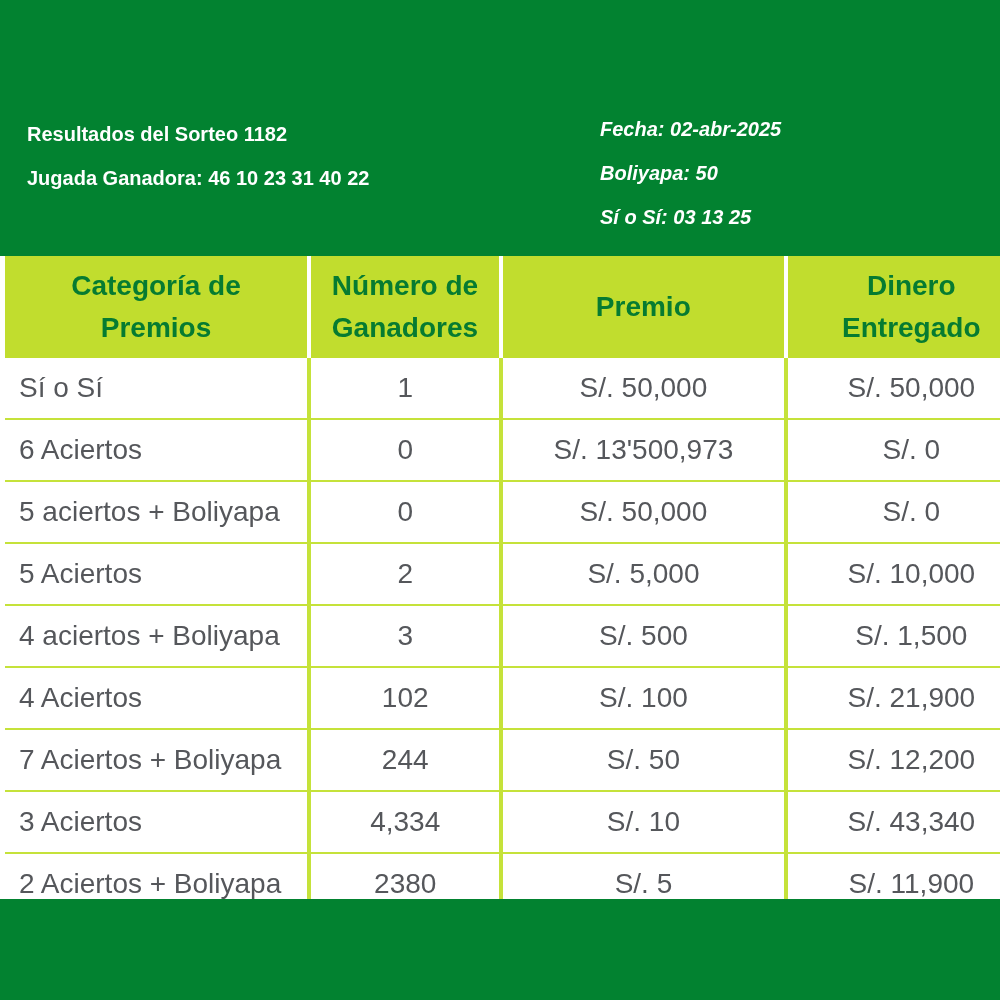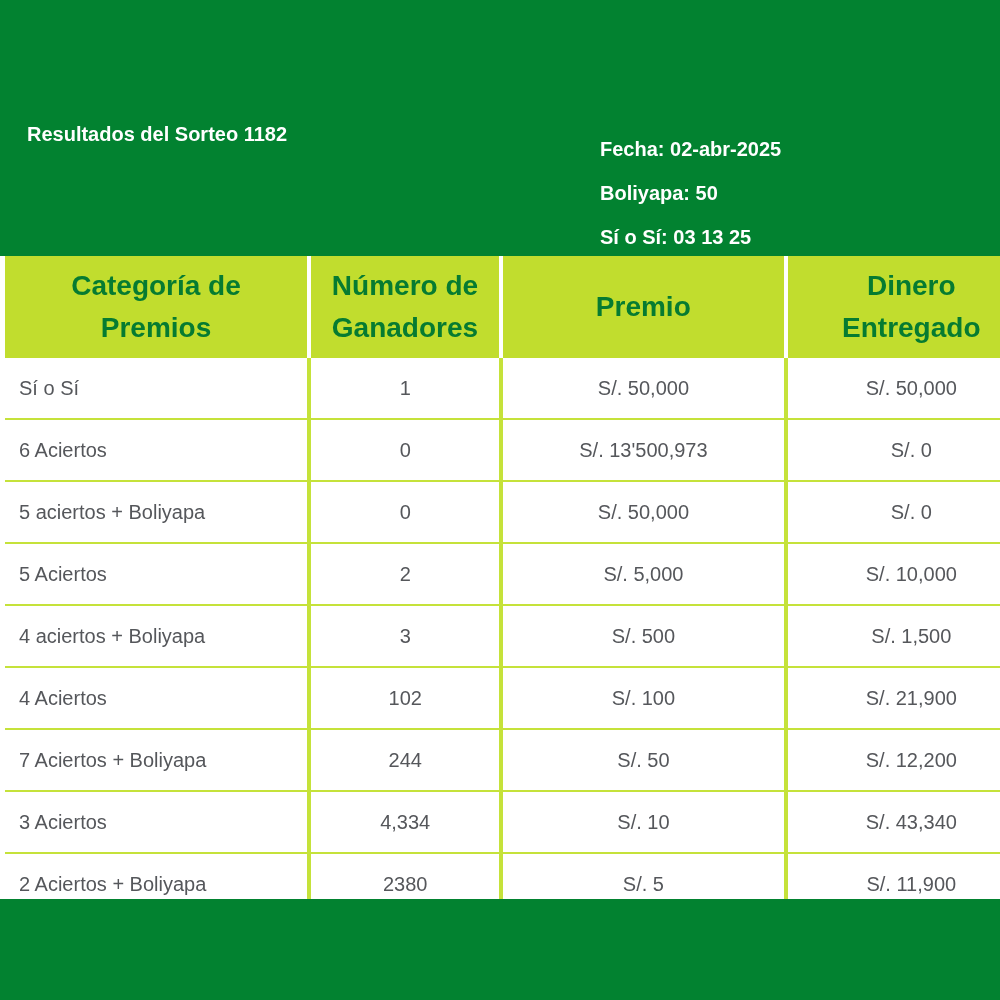--- a/index.html
+++ b/index.html
@@ -34,21 +34,22 @@
     background: var(--green);
   }
   .banner-left {
     position: absolute;
     left: 27px;
     top: 112px;
   }
   .banner-right {
     position: absolute;
     left: 600px;
-    top: 127px;
+    top: 107px;
+    font-style: italic;
   }
   .banner-line {
     color: #ffffff;
     font-size: 20px;
     font-weight: bold;
     line-height: 44px;
     white-space: nowrap;
   }
 
   
@@ -79,21 +80,21 @@
   .trow {
     display: flex;
     gap: 4px;
     background: var(--border_lime); 
     padding-bottom: 2px;            
     height: 62px;
   }
   .td {
     background: var(--white);
     color: var(--body_text);
-    font-size: 20px;
+    font-size: 28px;
     display: flex;
     align-items: center;
     justify-content: center;
     white-space: nowrap;
   }
   .c1 { width: 310px; }
   .c2 { width: 193px; }
   .c3 { width: 288px; }
   .c4 { width: 254px; }
   .td.c1 {
@@ -113,20 +114,21 @@
   }
 </style>
 </head>
 <body>
 
 <div class="stage">
 
   <div class="banner">
     <div class="banner-left">
       <div class="banner-line">Resultados del Sorteo 1182</div>
+      <div class="banner-line">Jugada Ganadora: 46 10 23 31 40 22</div>
     </div>
     <div class="banner-right">
       <div class="banner-line">Fecha: 02-abr-2025</div>
       <div class="banner-line">Boliyapa: 50</div>
       <div class="banner-line">Sí o Sí: 03 13 25</div>
     </div>
   </div>
 
   <div class="prizes-table">
     <div class="thead">

